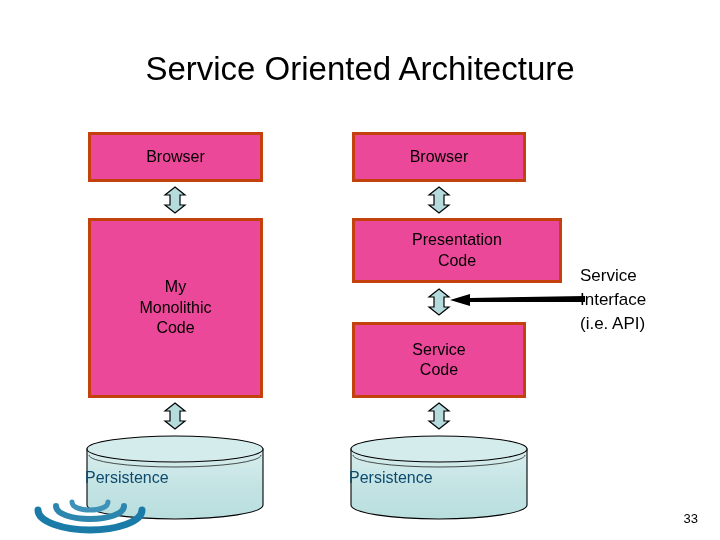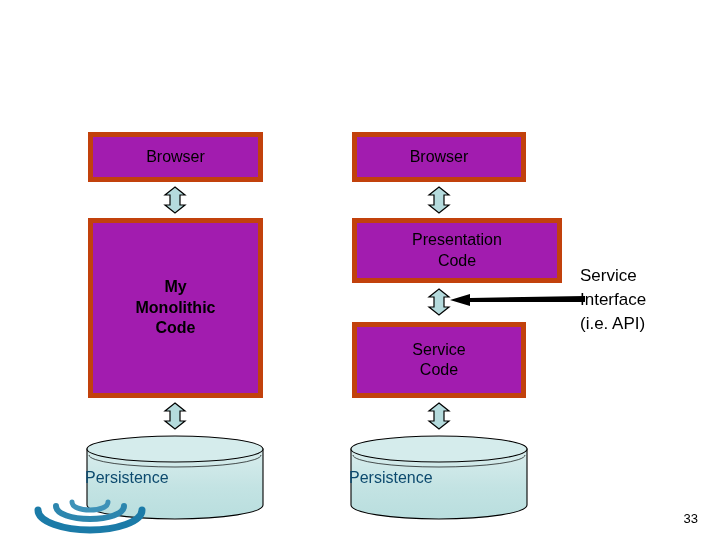--- a/index.html
+++ b/index.html
@@ -28,35 +28,35 @@
     font-size: 33px;
     color: #000000;
     letter-spacing: 0px;
     white-space: nowrap;
   }
 
   
   .node-box {
     position: absolute;
     box-sizing: border-box;
-    background: #a21caf;
-    border: 5px solid #c2410c;
+    background: #ec4899;
+    border: 3px solid #c2410c;
     color: #000000;
     font-size: 16px;
     line-height: 1.28;
     display: flex;
     align-items: center;
     justify-content: center;
     text-align: center;
     white-space: pre-line;
   }
 
   
   #box-browser-left      { left: 88px;  top: 132px; width: 175px; height: 50px; }
-  #box-monolithic        { left: 88px;  top: 218px; width: 175px; height: 180px; font-weight: bold; }
+  #box-monolithic        { left: 88px;  top: 218px; width: 175px; height: 180px; }
   #box-browser-right     { left: 352px; top: 132px; width: 174px; height: 50px; }
   #box-presentation      { left: 352px; top: 218px; width: 210px; height: 65px; }
   #box-service-code      { left: 352px; top: 322px; width: 174px; height: 76px; }
 
   
   .connector {
     position: absolute;
     width: 34px;
     height: 28px;
   }
@@ -137,20 +137,21 @@
     bottom: 14px;
     font-size: 13px;
     color: #000000;
   }
 </style>
 </head>
 <body>
 
 <div id="slide">
 
+  <div id="slide-title">Service Oriented Architecture</div>
 
   <div class="node-box" id="box-browser-left">Browser</div>
 
   <div class="connector" id="conn-left-top">
     <svg width="34" height="28" viewBox="0 0 34 28" xmlns="http://www.w3.org/2000/svg">
       <path d="M17 1 L27 9 L22 9 L22 19 L27 19 L17 27 L7 19 L12 19 L12 9 L7 9 Z" fill="#b5dbdd" stroke="#000000" stroke-width="1.2" stroke-linejoin="miter"></path>
     </svg>
   </div>
 
   <div class="node-box" id="box-monolithic">My

